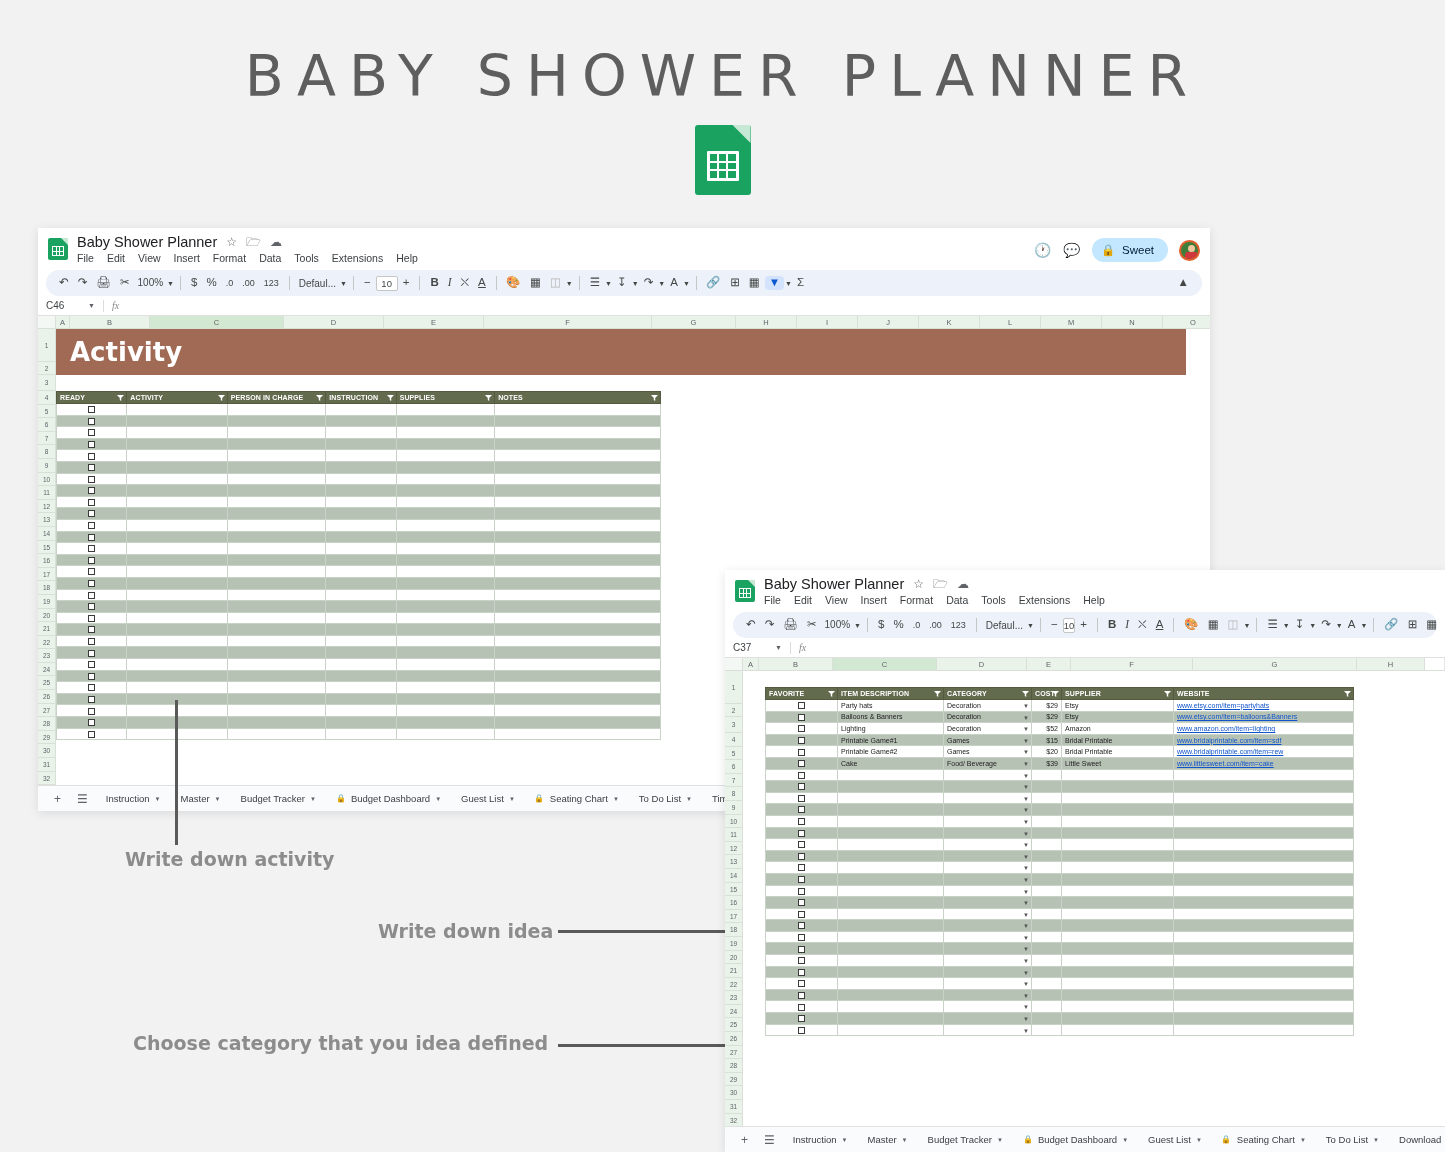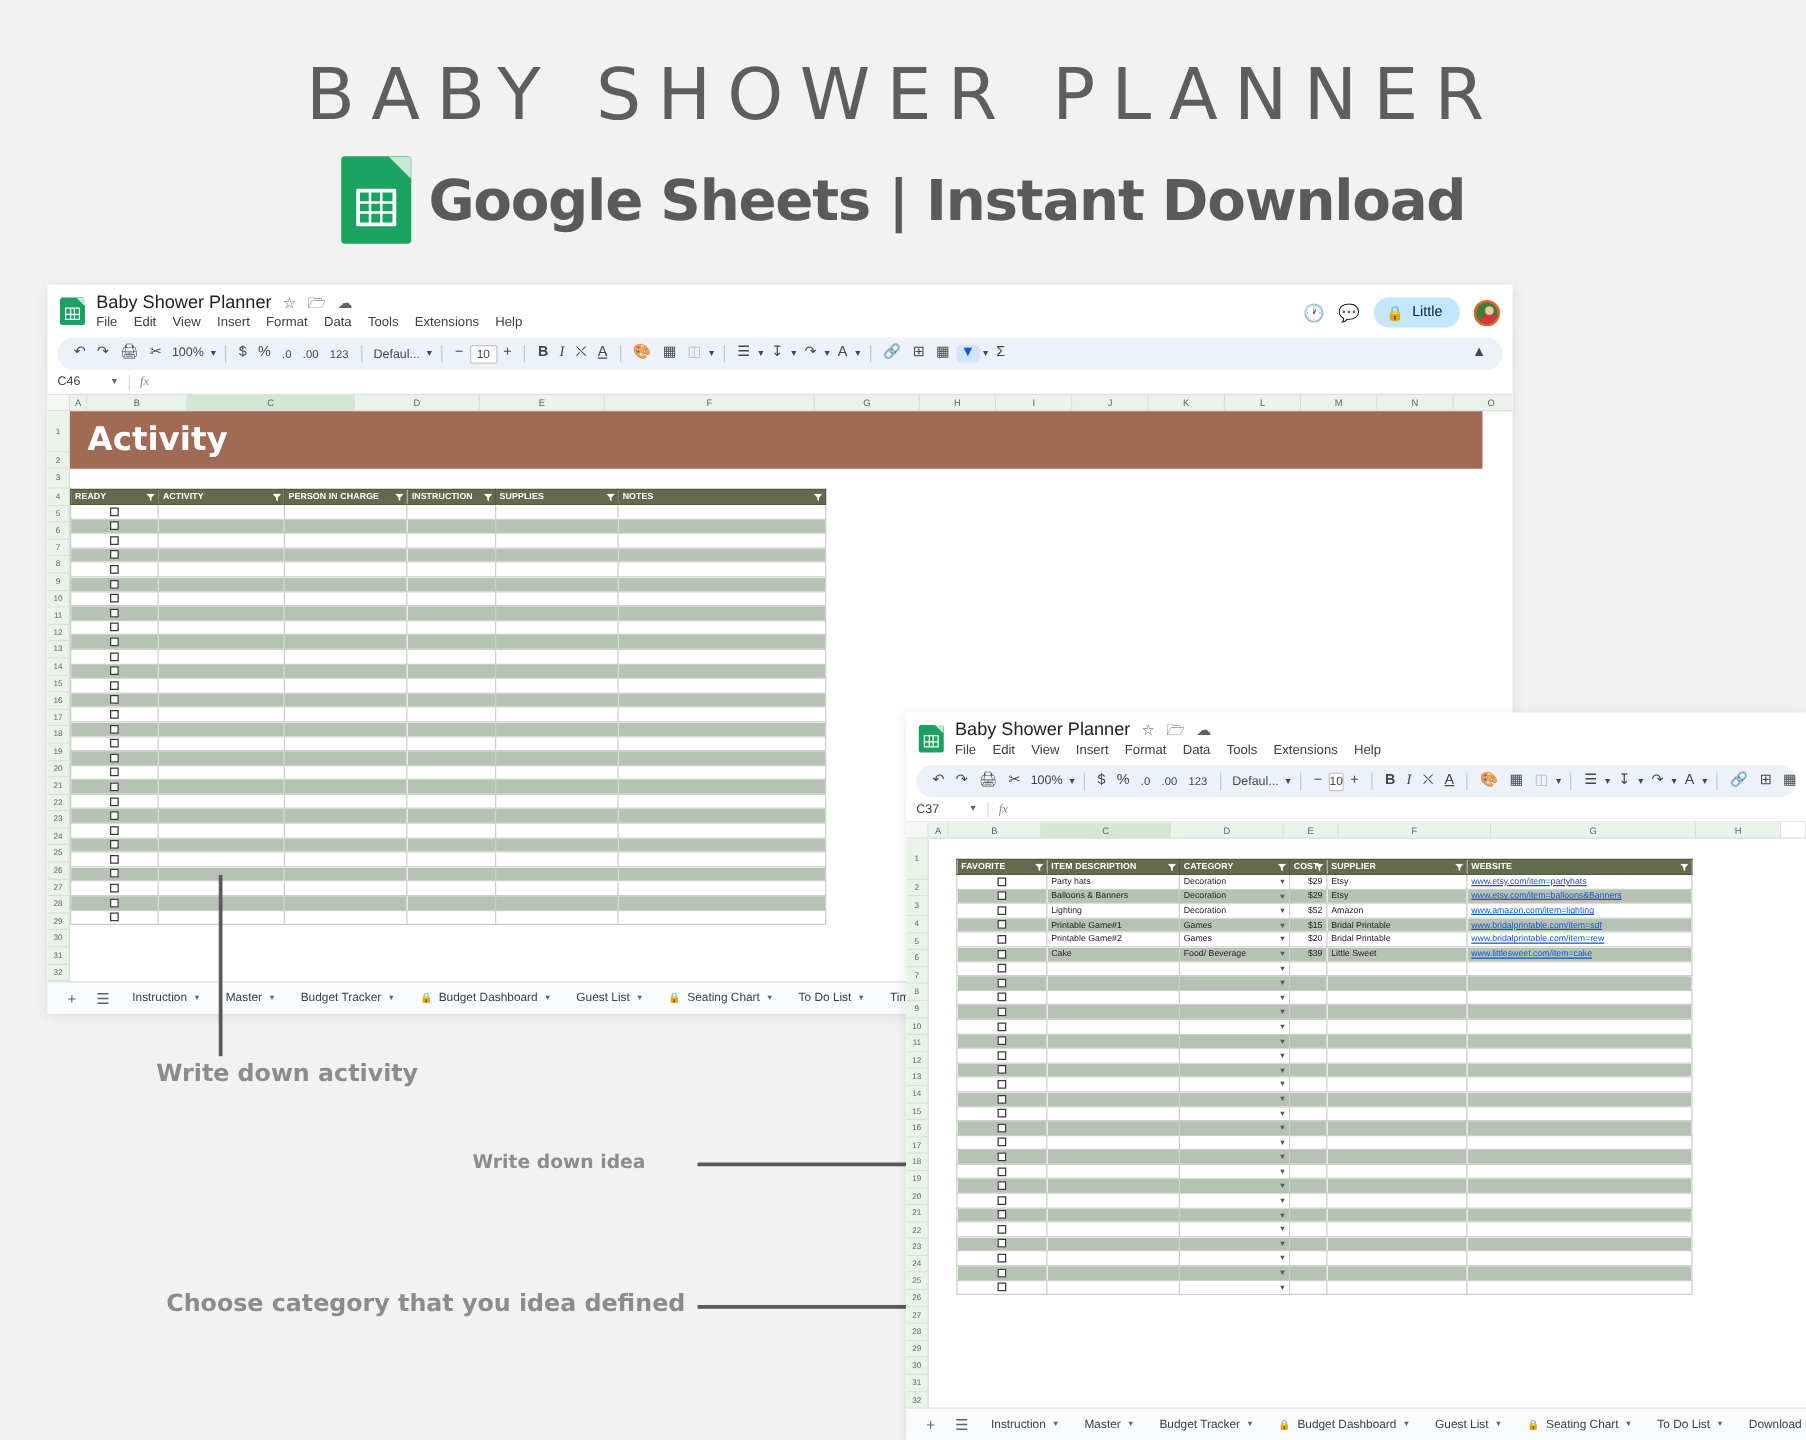--- a/index.html
+++ b/index.html
@@ -175,21 +175,20 @@
           <i></i>
           <i></i>
           <i></i>
           <i></i>
           <i></i>
           <i></i>
           <i></i>
           <i></i>
         </span>
     </span>
-    <span id="banner-sub">Google Sheets | Instant Download</span>
   </div>
 </div>
 
 <div class="sheet-win" id="win1" style="left:38px; top:228px; width:1172px; height:583px;">
 
   <div class="win-head">
     <span class="gs-logo-sm">
       <span class="body"></span>
         <span class="fold"></span>
       <span class="grid">
@@ -218,21 +217,21 @@
         <span>Tools</span>
         <span>Extensions</span>
         <span>Help</span>
       </div>
     </div>
     <div class="head-right">
       <span class="hr-ico">🕐</span>
       <span class="hr-ico">💬</span>
       <span class="share-btn">
         <span>🔒</span>
-        <span>Little</span>
+        <span>Sweet</span>
       </span>
       <span class="avatar"></span>
     </div>
   </div>
 
   <div class="toolbar">
     <span class="tb">↶</span>
     <span class="tb">↷</span>
     <span class="tb">🖨</span>
     <span class="tb">✂</span>
@@ -663,21 +662,21 @@
        <span class="cv">▼</span>
      </span>
       </span>
   </div>
 </div>
 
 <div class="leader" style="left:175px; top:700px; width:3px; height:145px;"></div>
 <div class="anno" style="left:125px; top:848px; font-size:19px;">Write down activity</div>
 
 <div class="leader" style="left:558px; top:930px; width:228px; height:3px;"></div>
-<div class="anno" style="left:378px; top:920px; font-size:15px;">Write down idea</div>
+<div class="anno" style="left:378px; top:920px; font-size:19px;">Write down idea</div>
 
 <div class="leader" style="left:558px; top:1044px; width:438px; height:3px;"></div>
 <div class="anno" style="left:133px; top:1032px; font-size:19px;">Choose category that you idea defined</div>
 
 <div class="sheet-win" id="win2" style="left:725px; top:570px; width:720px; height:582px;">
 
   <div class="win-head">
     <span class="gs-logo-sm">
       <span class="body"></span>
         <span class="fold"></span>

